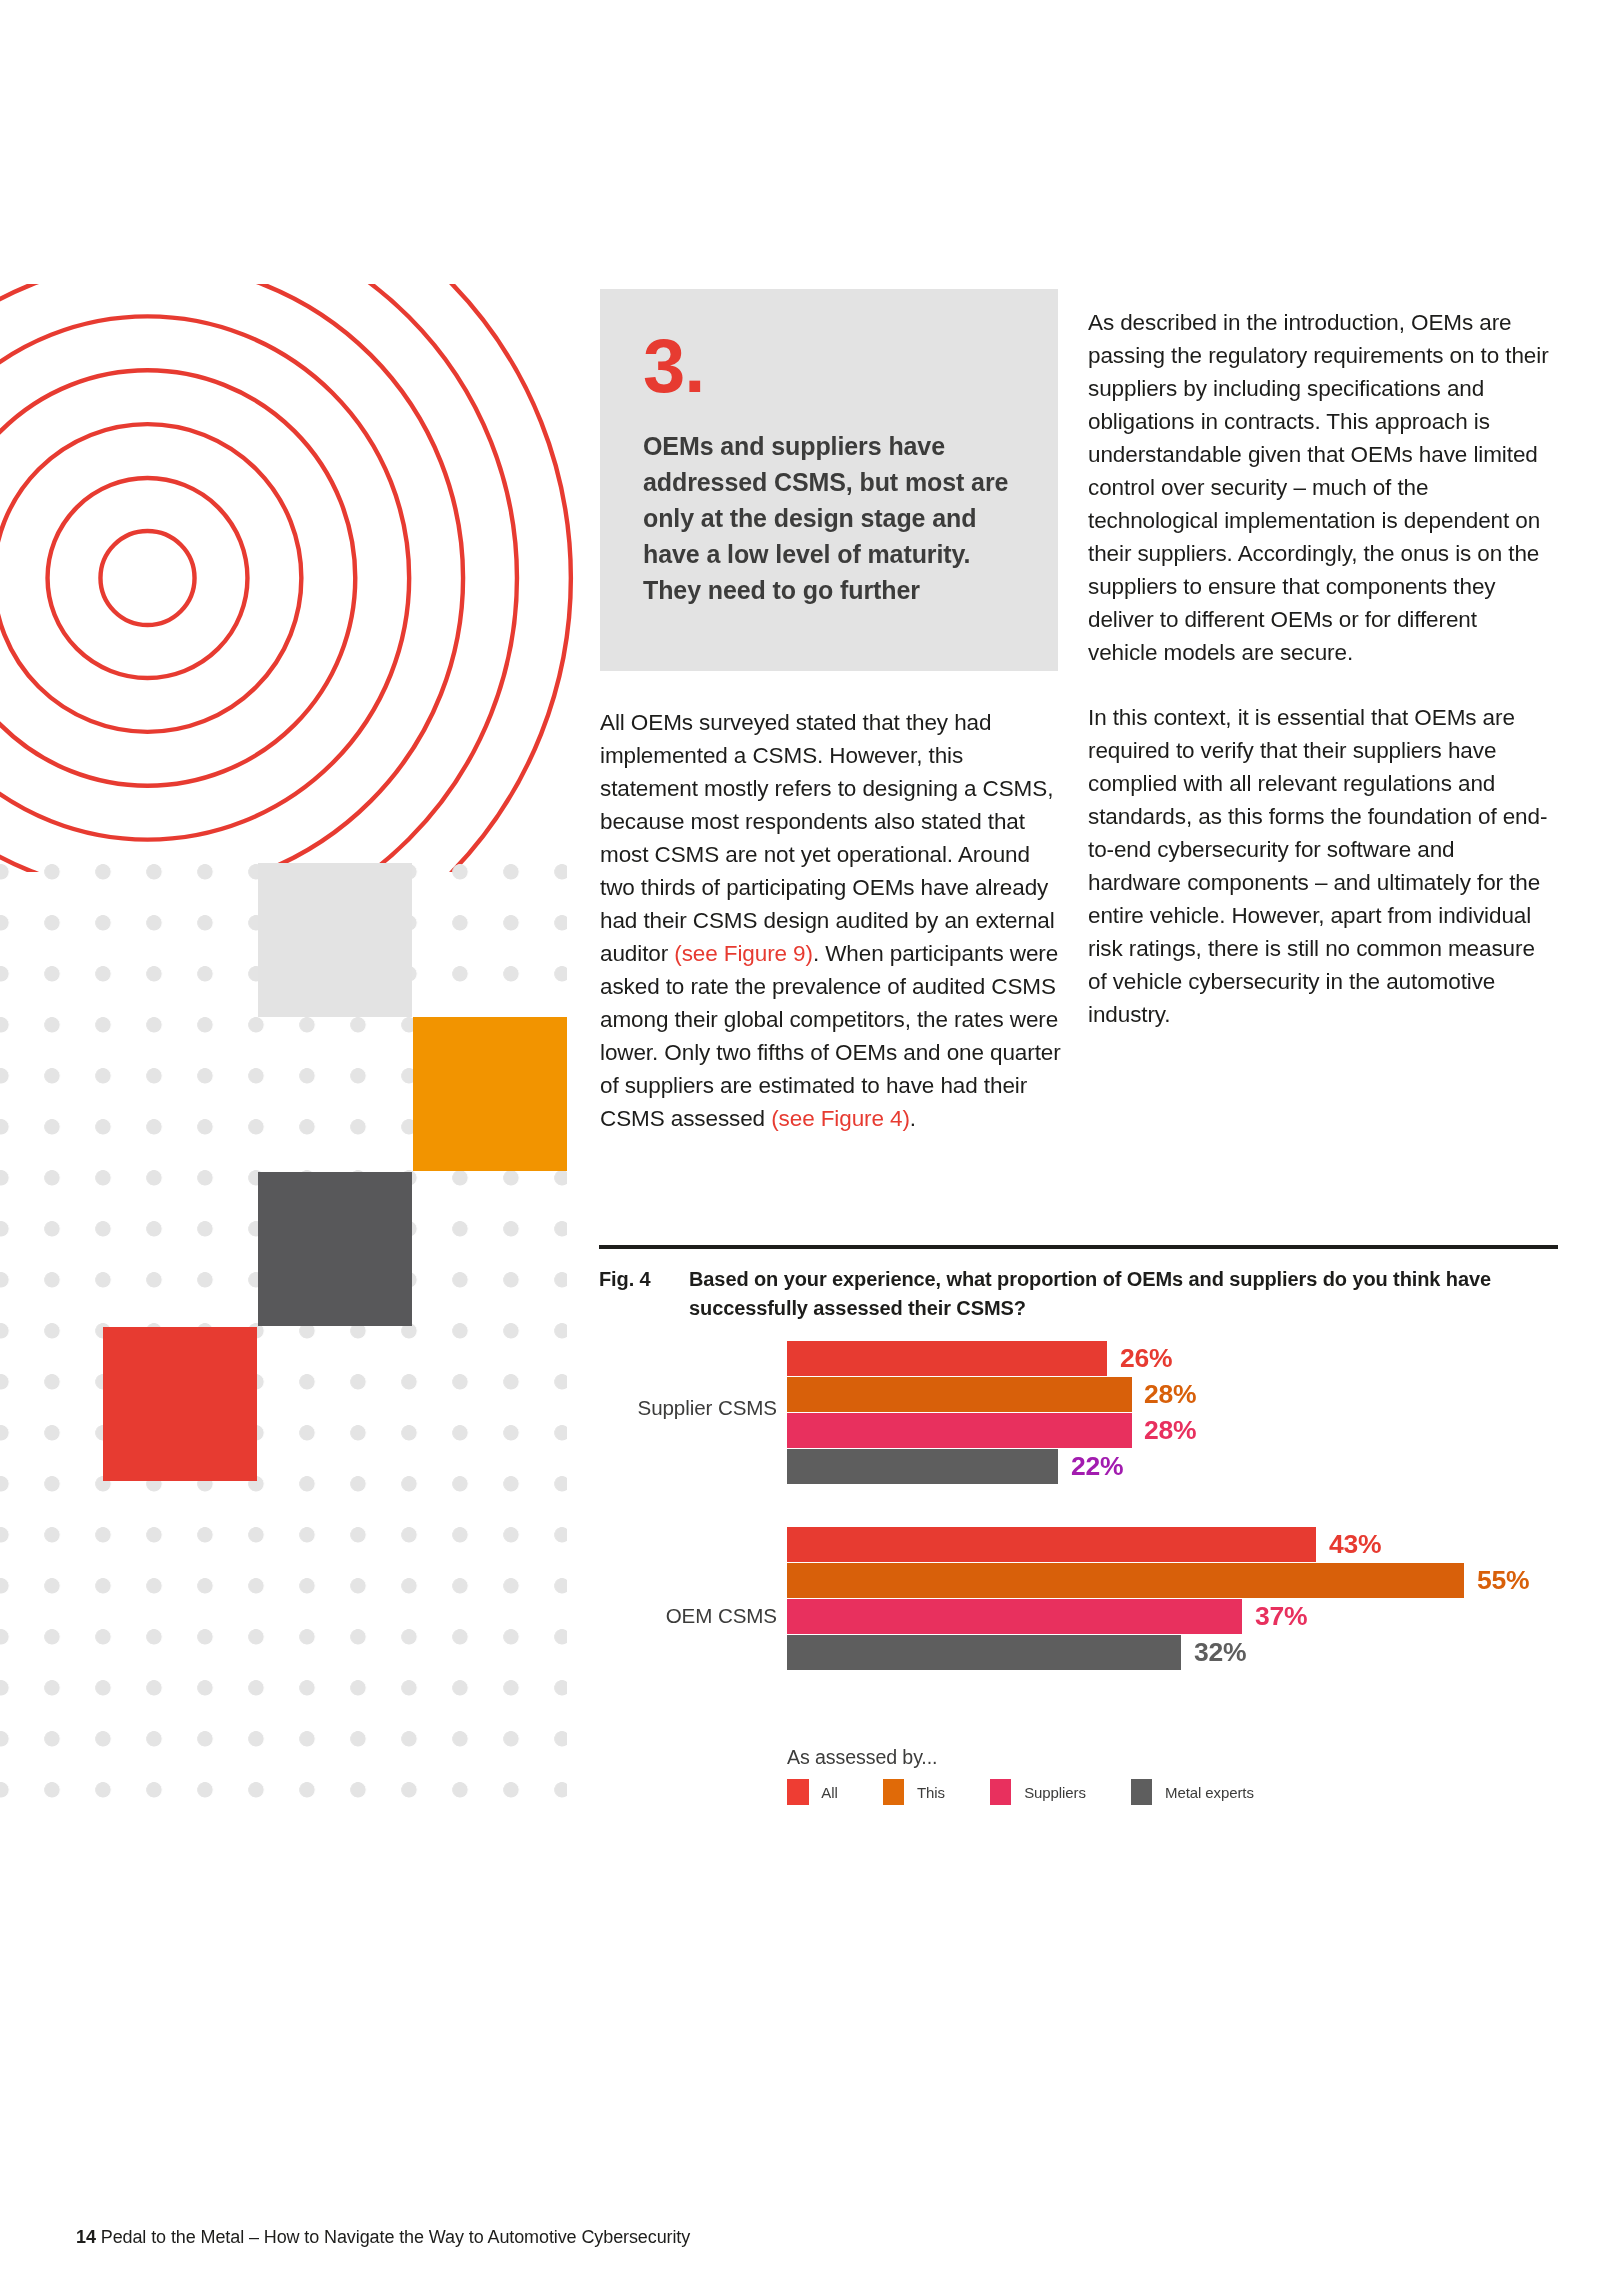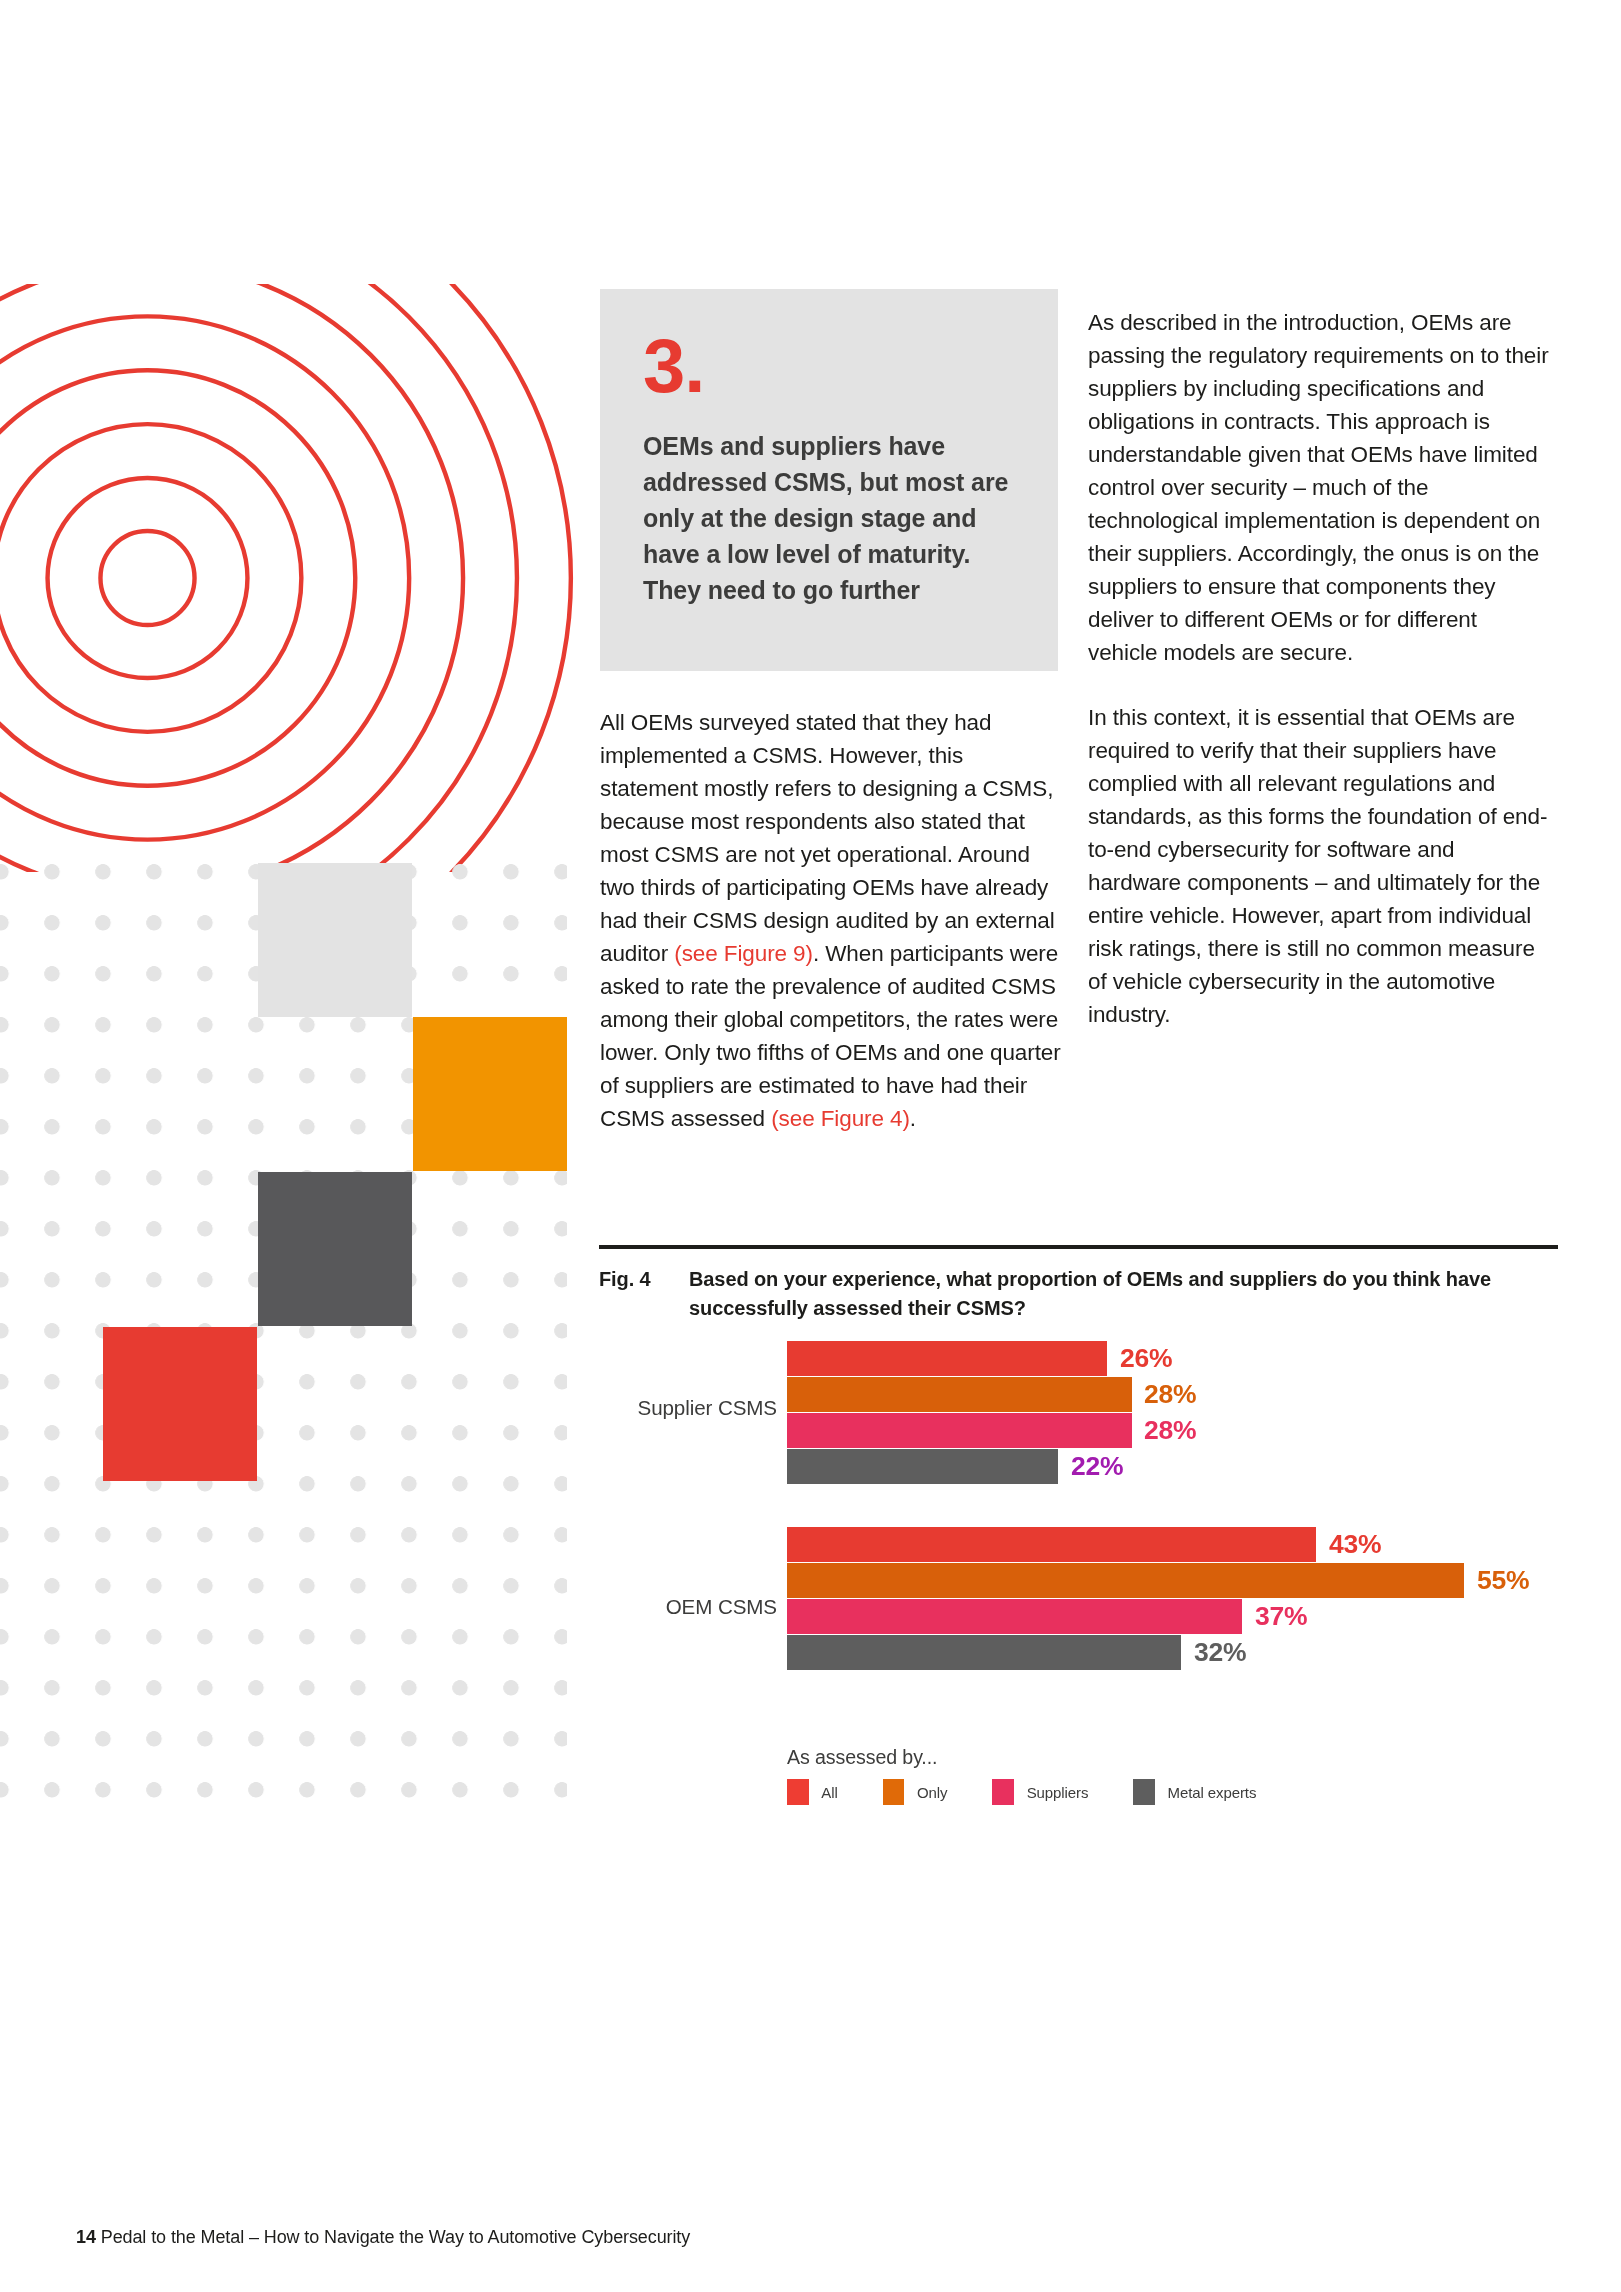--- a/index.html
+++ b/index.html
@@ -159,21 +159,21 @@
             <div class="bar" style="width: 345px; background: rgb(232, 48, 94);"></div>
             <div class="bar-val" style="left: 357px; color: rgb(232, 48, 94);">28%</div>
           </div>
           <div class="barrow">
             <div class="bar" style="width: 271px; background: rgb(94, 94, 94);"></div>
             <div class="bar-val" style="left: 284px; color: #a21caf;">22%</div>
           </div>
         </div>
       </div>
       <div class="group" style="top: 186px;">
-        <div class="cat-label" style="top: 68px;">OEM CSMS</div>
+        <div class="cat-label" style="top: 77px;">OEM CSMS</div>
         <div class="bars">
           <div class="barrow">
             <div class="bar" style="width: 529px; background: rgb(231, 59, 49);"></div>
             <div class="bar-val" style="left: 542px; color: rgb(231, 59, 49);">43%</div>
           </div>
           <div class="barrow">
             <div class="bar" style="width: 677px; background: rgb(216, 96, 10);"></div>
             <div class="bar-val" style="left: 690px; color: rgb(216, 96, 10);">55%</div>
           </div>
           <div class="barrow">
@@ -190,21 +190,21 @@
 
   <div class="legend">
     <div class="legend-title">As assessed by...</div>
     <div class="legend-items" id="legend-items">
         <div class="legend-item">
           <span class="swatch" style="background: rgb(238, 61, 51);"></span>
           <span class="legend-label">All</span>
         </div>
         <div class="legend-item">
           <span class="swatch" style="background: rgb(224, 106, 8);"></span>
-          <span class="legend-label">Only</span>
+          <span class="legend-label">This</span>
         </div>
         <div class="legend-item">
           <span class="swatch" style="background: rgb(232, 48, 94);"></span>
           <span class="legend-label">Suppliers</span>
         </div>
         <div class="legend-item">
           <span class="swatch" style="background: rgb(94, 94, 94);"></span>
           <span class="legend-label">Metal experts</span>
         </div>
       </div>

